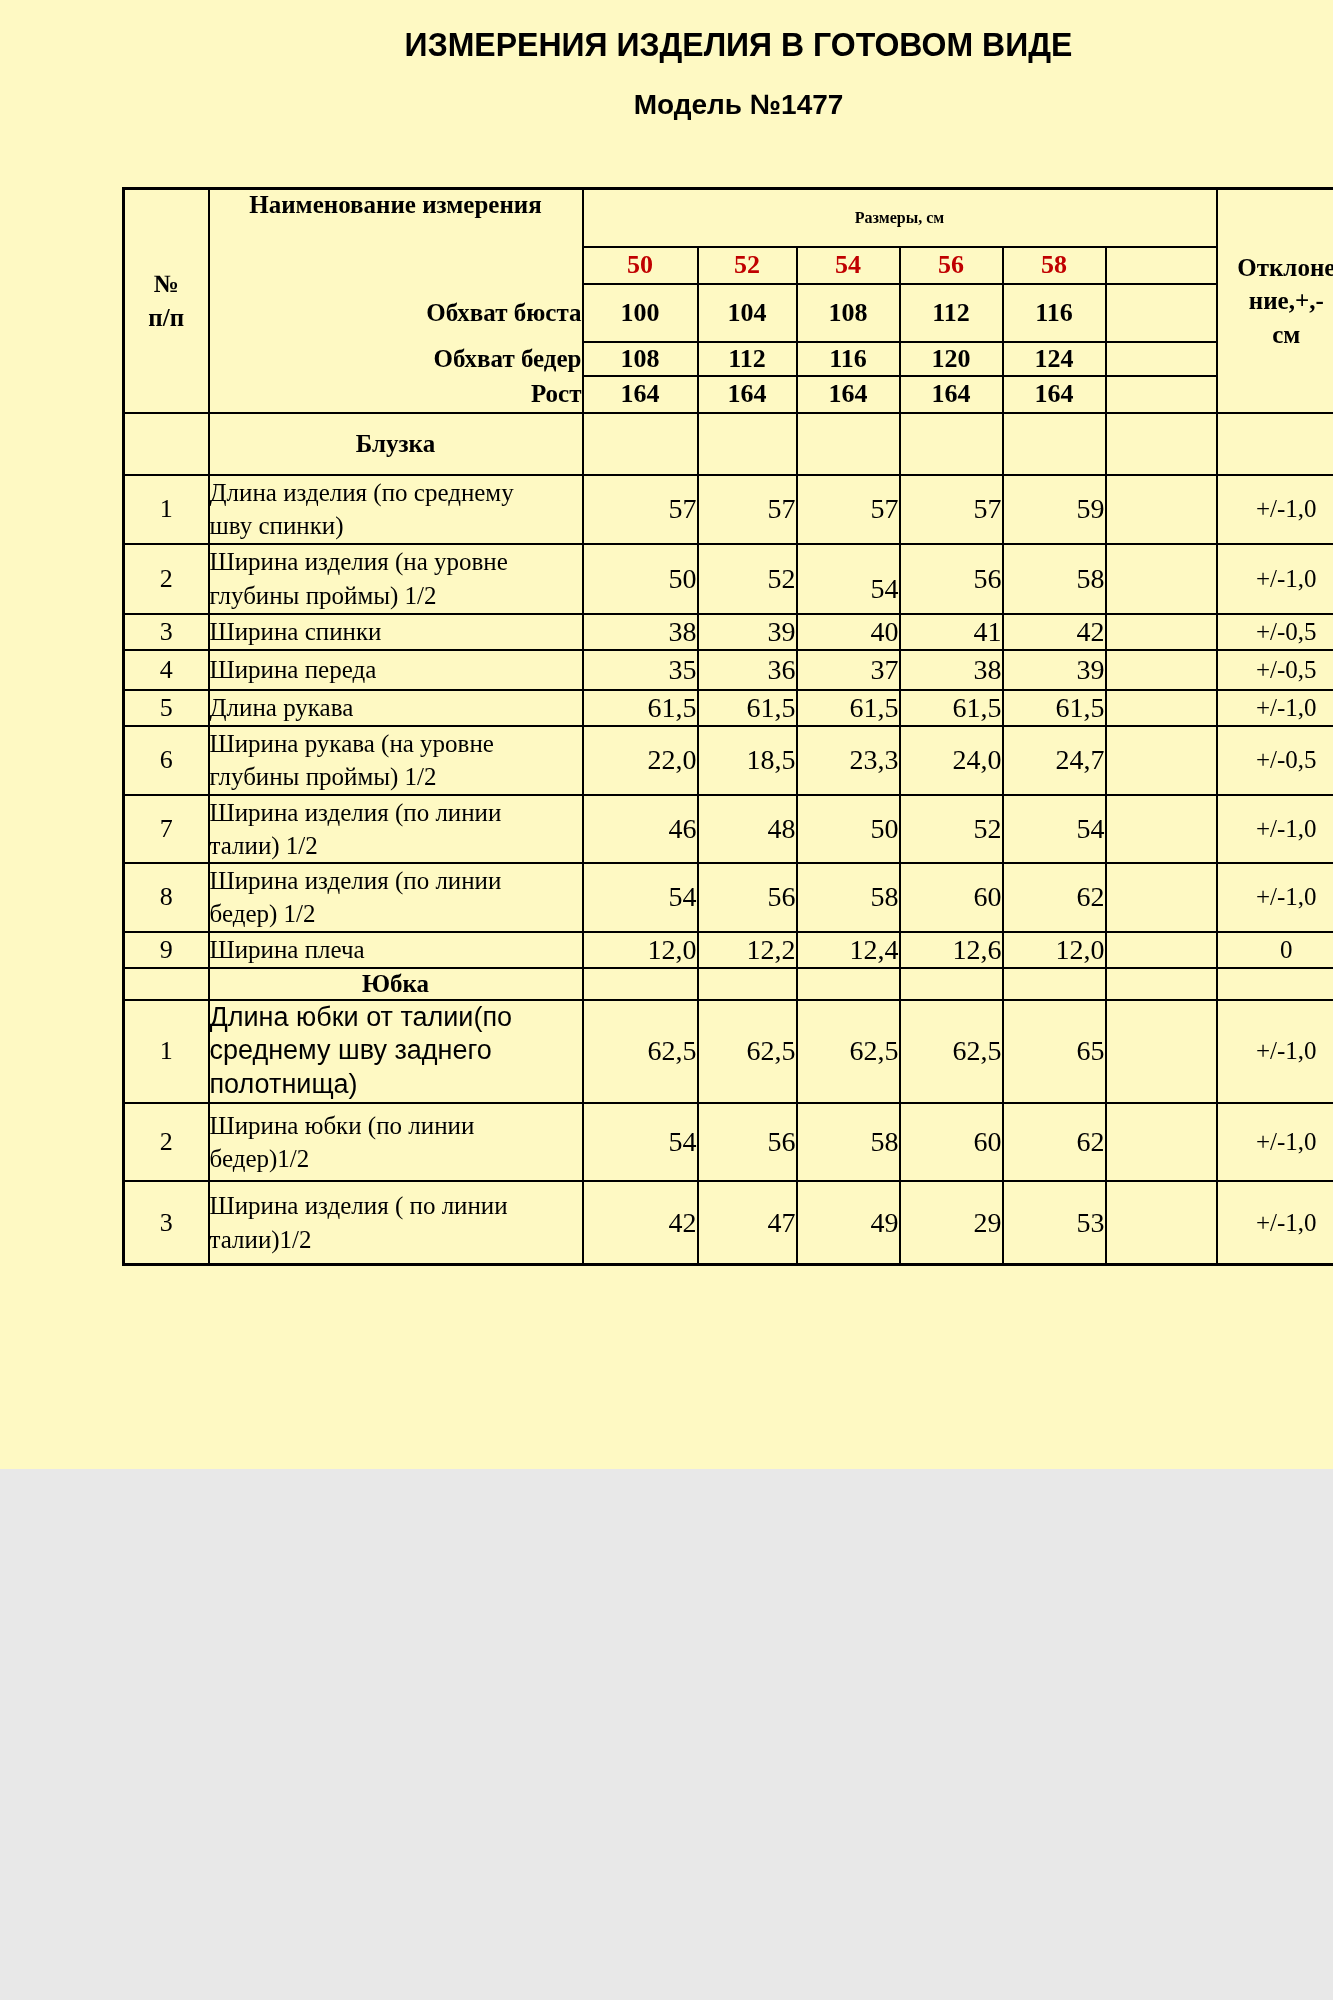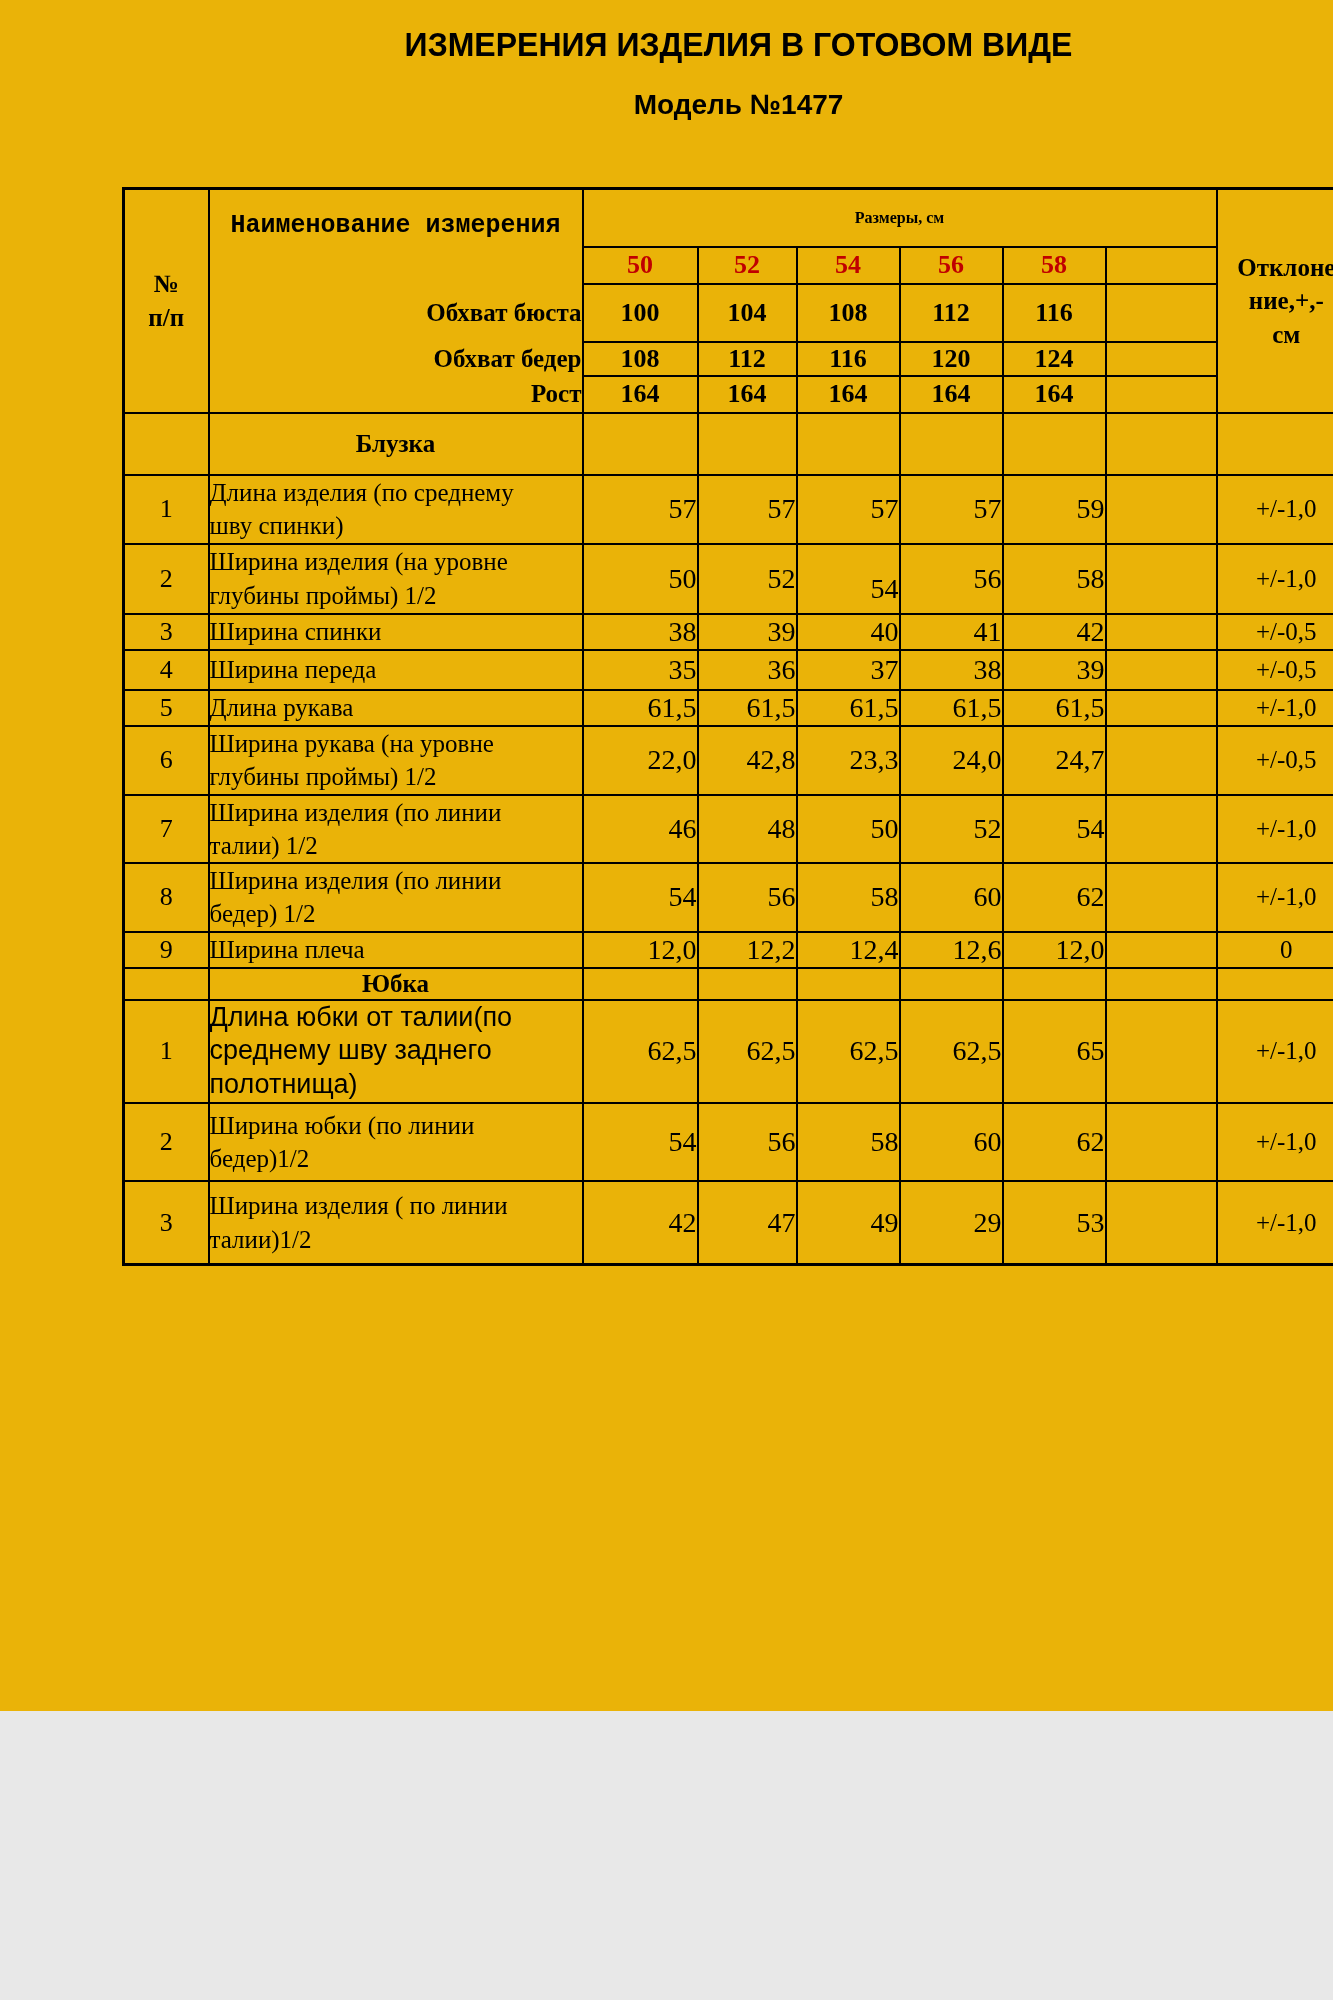--- a/index.html
+++ b/index.html
@@ -1,19 +1,19 @@
 <!DOCTYPE html>
 <html><head>
 <meta charset="utf-8">
 <style>
   html,body{margin:0;padding:0;background:#e8e8e8;}
   .page{
     position:relative;
-    width:1333px;height:1711px;
-    background:#eab308;
+    width:1333px;height:1469px;
+    background:#fef9c3;
     overflow:hidden;
     font-family:"Liberation Serif", serif;
     color:#000;
   }
   .titles{
     width:1233px;
     margin-left:122px;
     text-align:center;
   }
   .doc-title{
@@ -48,21 +48,21 @@
   td.bD{border-left:4px solid #000;}
   
   td.no-head{
     text-align:center;vertical-align:middle;
     font-weight:bold;font-size:25px;line-height:1.35;
     white-space:pre-line;
     border-bottom:3px solid #000;
   }
   td.name-head{border-bottom:3px solid #000;vertical-align:top;}
   .nh{display:flex;flex-direction:column;height:222px;}
-  .nh-top{text-align:center;font-weight:bold;font-size:25px;padding-top:21px;font-family:Liberation Mono, monospace;}
+  .nh-top{text-align:center;font-weight:bold;font-size:25px;padding-top:1px;}
   .nh-spacer{flex:1;}
   .nh-label{
     display:flex;align-items:center;justify-content:flex-end;
     font-weight:bold;font-size:25px;
   }
   .nh-l1{height:58px;}
   .nh-l2{height:33px;}
   .nh-l3{height:37px;}
   td.sizes-head{
     text-align:center;vertical-align:middle;
@@ -256,21 +256,21 @@
       <td class="c">61,5</td>
       <td class="e"></td>
       <td class="dev bD">+/-1,0</td>
     </tr>
 
     <tr style="height:69px">
       <td class="num">6</td>
       <td class="n">Ширина рукава (на уровне
 глубины проймы) 1/2</td>
       <td class="c bL">22,0</td>
-      <td class="c">42,8</td>
+      <td class="c">18,5</td>
       <td class="c">23,3</td>
       <td class="c">24,0</td>
       <td class="c">24,7</td>
       <td class="e"></td>
       <td class="dev bD">+/-0,5</td>
     </tr>
 
     <tr style="height:58px">
       <td class="num">7</td>
       <td class="n">Ширина изделия (по линии

